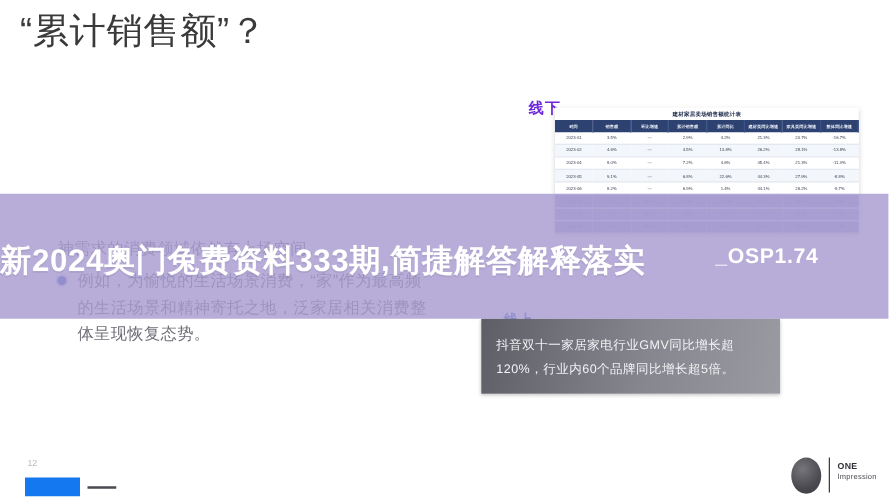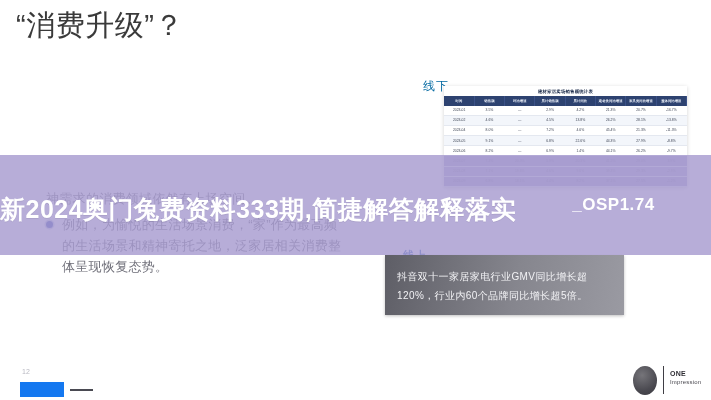--- a/index.html
+++ b/index.html
@@ -36,21 +36,21 @@
   .bullet-dot{
     flex:0 0 auto;width:7px;height:7px;border-radius:50%;
     background:#3f51b5;margin:7px 9px 0 0;
     box-shadow:0 0 0 1.5px rgba(63,81,181,.28);
   }
   .bullet-text{display:block;}
 
   
   .tag-offline{
     position:absolute;left:423px;top:78px;
-    font-size:12px;font-weight:400;color:#0369a1;
+    font-size:12px;font-weight:700;color:#6d28d9;
     letter-spacing:1px;
   }
   .tag-online{
     position:absolute;left:403px;top:248px;
     font-size:11px;font-weight:700;color:#2f63b8;
     letter-spacing:1px;
   }
 
   
   .table-card{
@@ -169,21 +169,21 @@
   .brand-sub{
     position:absolute;left:670px;top:378px;
     font-size:6px;color:#4a4950;line-height:8px;letter-spacing:.2px;
   }
 </style>
 </head>
 <body>
 
 <div id="stage">
 
-  <div class="slide-title">“消费升级”？</div>
+  <div class="slide-title">“累计销售额”？</div>
 
   <div class="tag-offline">线下</div>
 
   <div class="table-card">
     <div class="table-caption">建材家居卖场销售额统计表</div>
     <table class="stat">
       <thead>
         <tr id="thead-row">
             <th class="first">时间</th>
             <th>销售额</th>

